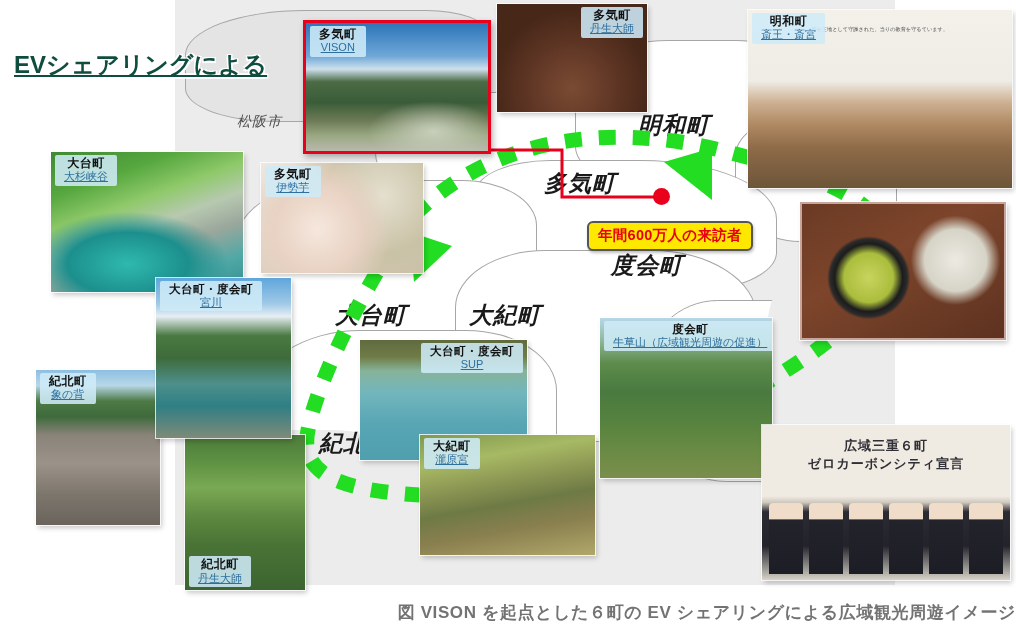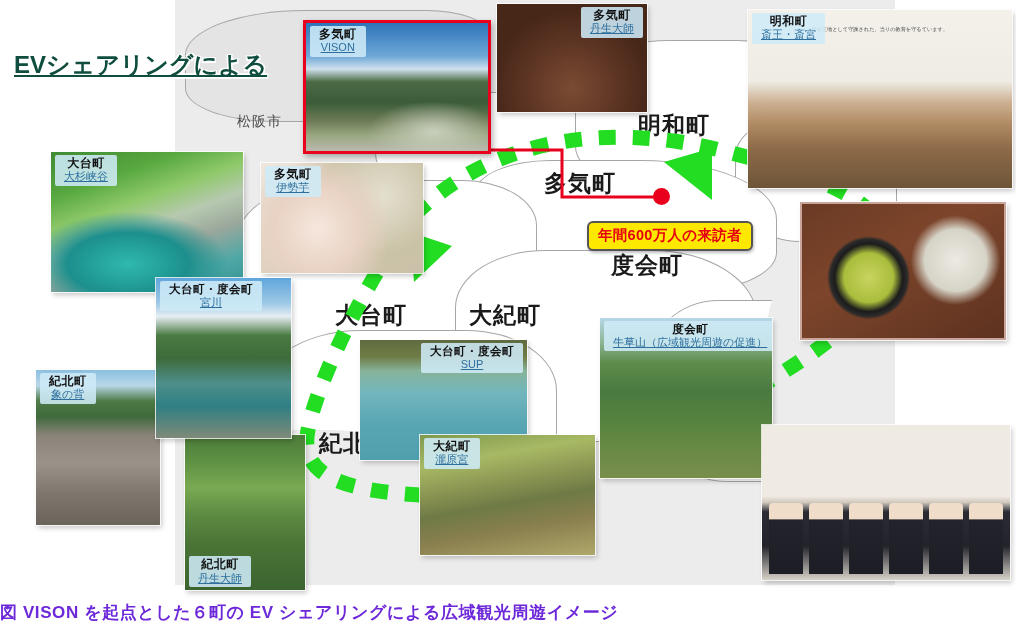--- a/index.html
+++ b/index.html
@@ -8,21 +8,21 @@
 
   
   .map-base{position:absolute;left:175px;top:0;width:720px;height:585px;
     background:#e9e9e9;}
   .map-land{position:absolute;inset:0;}
   .sea{position:absolute;background:#f3f6f9;}
   .region{position:absolute;background:#ffffff;border:1.3px solid #a6a6a6;}
 
   
   .town-label{position:absolute;color:#1a1a1a;font-weight:bold;white-space:nowrap;
-    letter-spacing:1px;}
+    letter-spacing:1px;font-style:italic;}
   .town-label.big{font-size:23px;}
   .town-label.small{font-size:14px;color:#4d4d4d;font-weight:normal;}
 
   
   .headline{position:absolute;left:14px;top:48px;width:300px;z-index:30;
     font-size:24px;font-weight:bold;line-height:1.38;color:#0f4d3f;
     text-shadow:1.5px 1.5px 0 #ffffff,-1.5px 1.5px 0 #ffffff,1.5px -1.5px 0 #ffffff,-1.5px -1.5px 0 #ffffff;}
   .headline span{display:block;text-decoration:underline;}
 
   
@@ -85,22 +85,22 @@
   
   .callout{position:absolute;left:587px;top:221px;z-index:26;
     background:#ffe800;border:2px solid #555;border-radius:6px;
     padding:3px 9px 4px 9px;box-shadow:1px 2px 3px rgba(0,0,0,.25);}
   .callout span{font-size:14.5px;font-weight:bold;color:#e60012;white-space:nowrap;letter-spacing:.3px;}
 
   .hub-dot{position:absolute;left:653px;top:188px;width:17px;height:17px;border-radius:50%;
     background:#e8001c;z-index:25;}
 
   
-  .fig-caption{position:absolute;left:0;right:0;bottom:6px;text-align:left;
-    font-size:17px;font-weight:bold;color:#6d28d9;letter-spacing:.6px;}
+  .fig-caption{position:absolute;left:0;right:0;bottom:6px;text-align:right;
+    font-size:17px;font-weight:bold;color:#737373;letter-spacing:.6px;}
 </style>
 </head>
 <body>
 
 <div id="stage">
 
   <div class="map-base">
     <div class="map-land">
       <div class="sea" style="left:0;top:0;width:720px;height:585px;background:#ececec;"></div>
       <div class="region" style="left:10px;top:10px;width:300px;height:110px;border-radius:40% 20% 10% 30%;background:#e4e4e4;"></div>
@@ -233,20 +233,24 @@
       <span class="t2">牛草山（広域観光周遊の促進）</span>
     </div>
   </div>
 
   <div class="photo" style="left:800px;top:202px;width:202px;height:134px;z-index:23;border:2px solid #c9a49a">
     <div class="img im-tea"></div>
   </div>
 
   <div class="photo" style="left:762px;top:425px;width:248px;height:155px;z-index:22">
     <div class="img im-ceremony"></div>
+    <div class="ceremony-text">
+      <div>広域三重６町</div>
+      <div>ゼロカーボンシティ宣言</div>
+    </div>
     <div class="ceremony-people">
       <i></i>
         <i></i>
         <i></i>
         <i></i>
         <i></i>
         <i></i>
     </div>
   </div>
 

